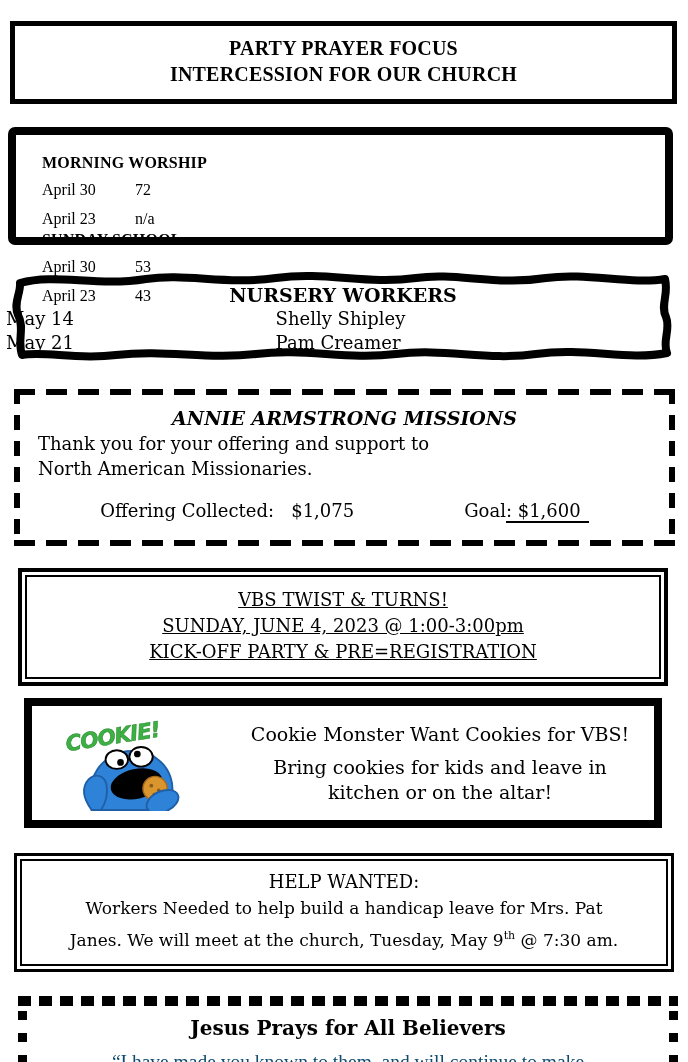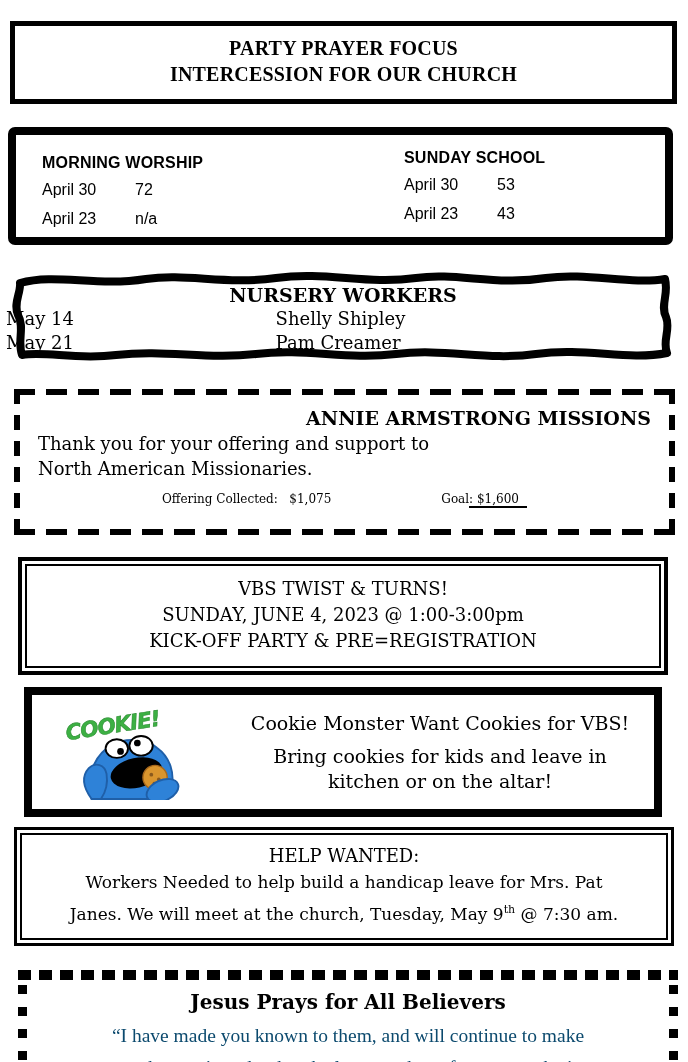--- a/index.html
+++ b/index.html
@@ -5,21 +5,21 @@
   html,body { margin:0; padding:0; }
   body {
     width:688px; height:1062px;
     background:#ffffff;
     font-family:"Liberation Serif", serif;
     color:#000;
     overflow:hidden;
   }
   .serif-times { font-family:"Liberation Serif", serif; }
   .serif-book  { font-family:"DejaVu Serif", serif; }
-  .sans        { font-family:Liberation Sans, sans-serif; }
+  .sans        { font-family:Liberation Serif, serif;flex-direction:column; }
 
   
   .prayer-box {
     margin:21px 11px 0 10px;
     border:5px solid #000;
     padding:9px 0 12px;
     text-align:center;
   }
   .prayer-box .line { font-size:20px; font-weight:bold; line-height:26px; letter-spacing:.2px; }
 
@@ -54,48 +54,48 @@
   .missions-box {
     position:relative;
     margin:20px 13px 0 14px;
     padding:16px 24px 22px;
   }
   .edge { position:absolute; background-repeat:repeat; }
   .dash-top    { top:0; left:0; right:0; height:6px;  background:repeating-linear-gradient(90deg,#000 0 21px,transparent 21px 32px); }
   .dash-bottom { bottom:0; left:0; right:0; height:6px; background:repeating-linear-gradient(90deg,#000 0 21px,transparent 21px 32px); }
   .dash-left   { left:0; top:0; bottom:0; width:6px;  background:repeating-linear-gradient(180deg,#000 0 15px,transparent 15px 26px); }
   .dash-right  { right:0; top:0; bottom:0; width:6px; background:repeating-linear-gradient(180deg,#000 0 15px,transparent 15px 26px); }
-  .missions-title { text-align:right; font-size:19px; font-weight:bold; line-height:26px; }
+  .missions-title { text-align:center; font-size:19px; font-weight:bold; line-height:26px;font-style:italic; }
   .missions-line { text-align:left; font-size:18px; line-height:25px; }
-  .missions-amounts { display:flex; justify-content:center; gap:110px; font-size:12px; line-height:27px; margin-top:5px;align-items:center; }
+  .missions-amounts { display:flex; justify-content:center; gap:110px; font-size:18px; line-height:27px; margin-top:16px;align-items:center; }
   .goal-underline { border-bottom:2px solid #000; padding-right:8px; }
 
   
   .dbl-outer { border:3px solid #000; }
   .dbl-inner { border:2px solid #000; margin:3px; text-align:center; }
   .vbs-wrap  { margin:22px 20px 0 18px; }
   .vbs-wrap .dbl-outer { border-width:4px; }
-  .vbs-inner-pad { padding:10px 0 12px; }
+  .vbs-inner-pad { padding:10px 0 12px;text-decoration:underline; }
   .vbs-line { font-size:18px; line-height:26px; white-space:nowrap; }
 
   
   .cookie-box {
     margin:12px 26px 0 24px;
     border:8px solid #000;
     height:114px;
     display:flex;
     align-items:center;
   }
   .cookie-art { flex:0 0 168px; padding-left:26px; }
   .cookie-text { flex:1; text-align:center; }
   .cookie-line1 { font-size:19px; line-height:24px; margin-bottom:9px; white-space:nowrap; }
   .cookie-line  { font-size:19px; line-height:25px; white-space:nowrap; }
 
   
-  .help-wrap { margin:10px 14px 0 14px; }
+  .help-wrap { margin:25px 14px 0 14px; }
   .help-pad { padding:7px 4px 10px; }
   .help-title { font-size:18px; line-height:27px; }
   .help-line { font-size:17px; line-height:27px; white-space:nowrap; }
   .help-line sup { font-size:11px; }
 
   
   .scripture-box {
     position:relative;
     margin:24px 10px 0 18px;
     padding:19px 26px 14px;

